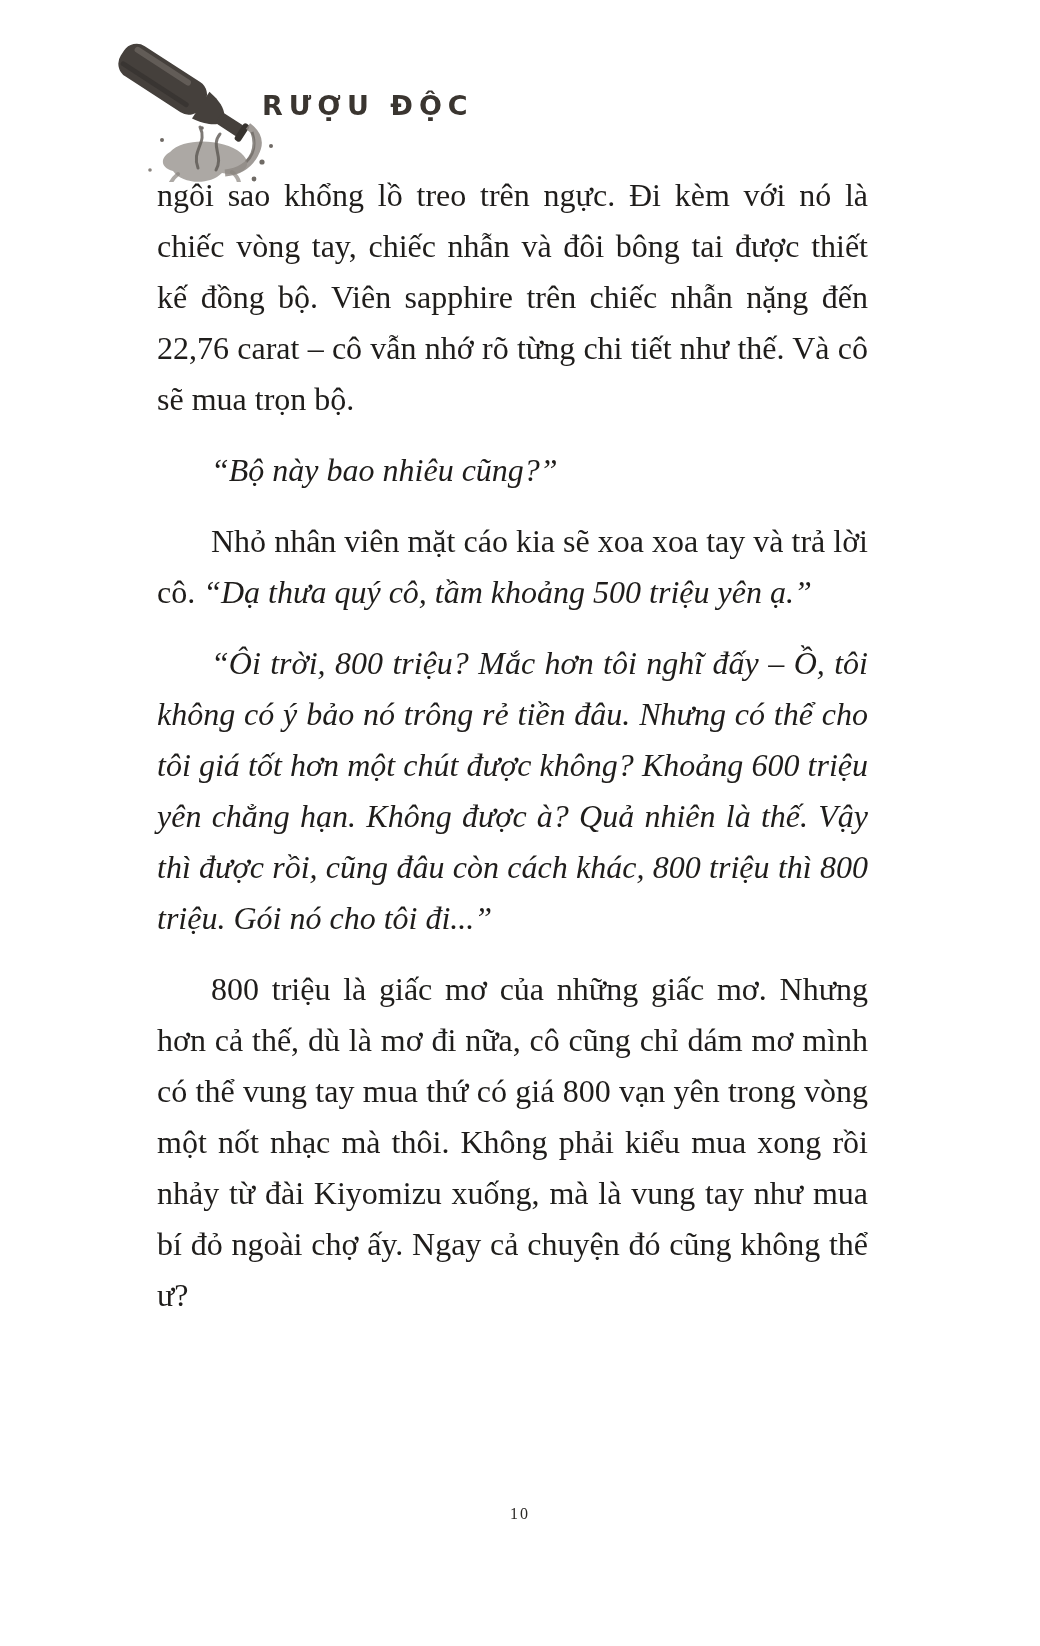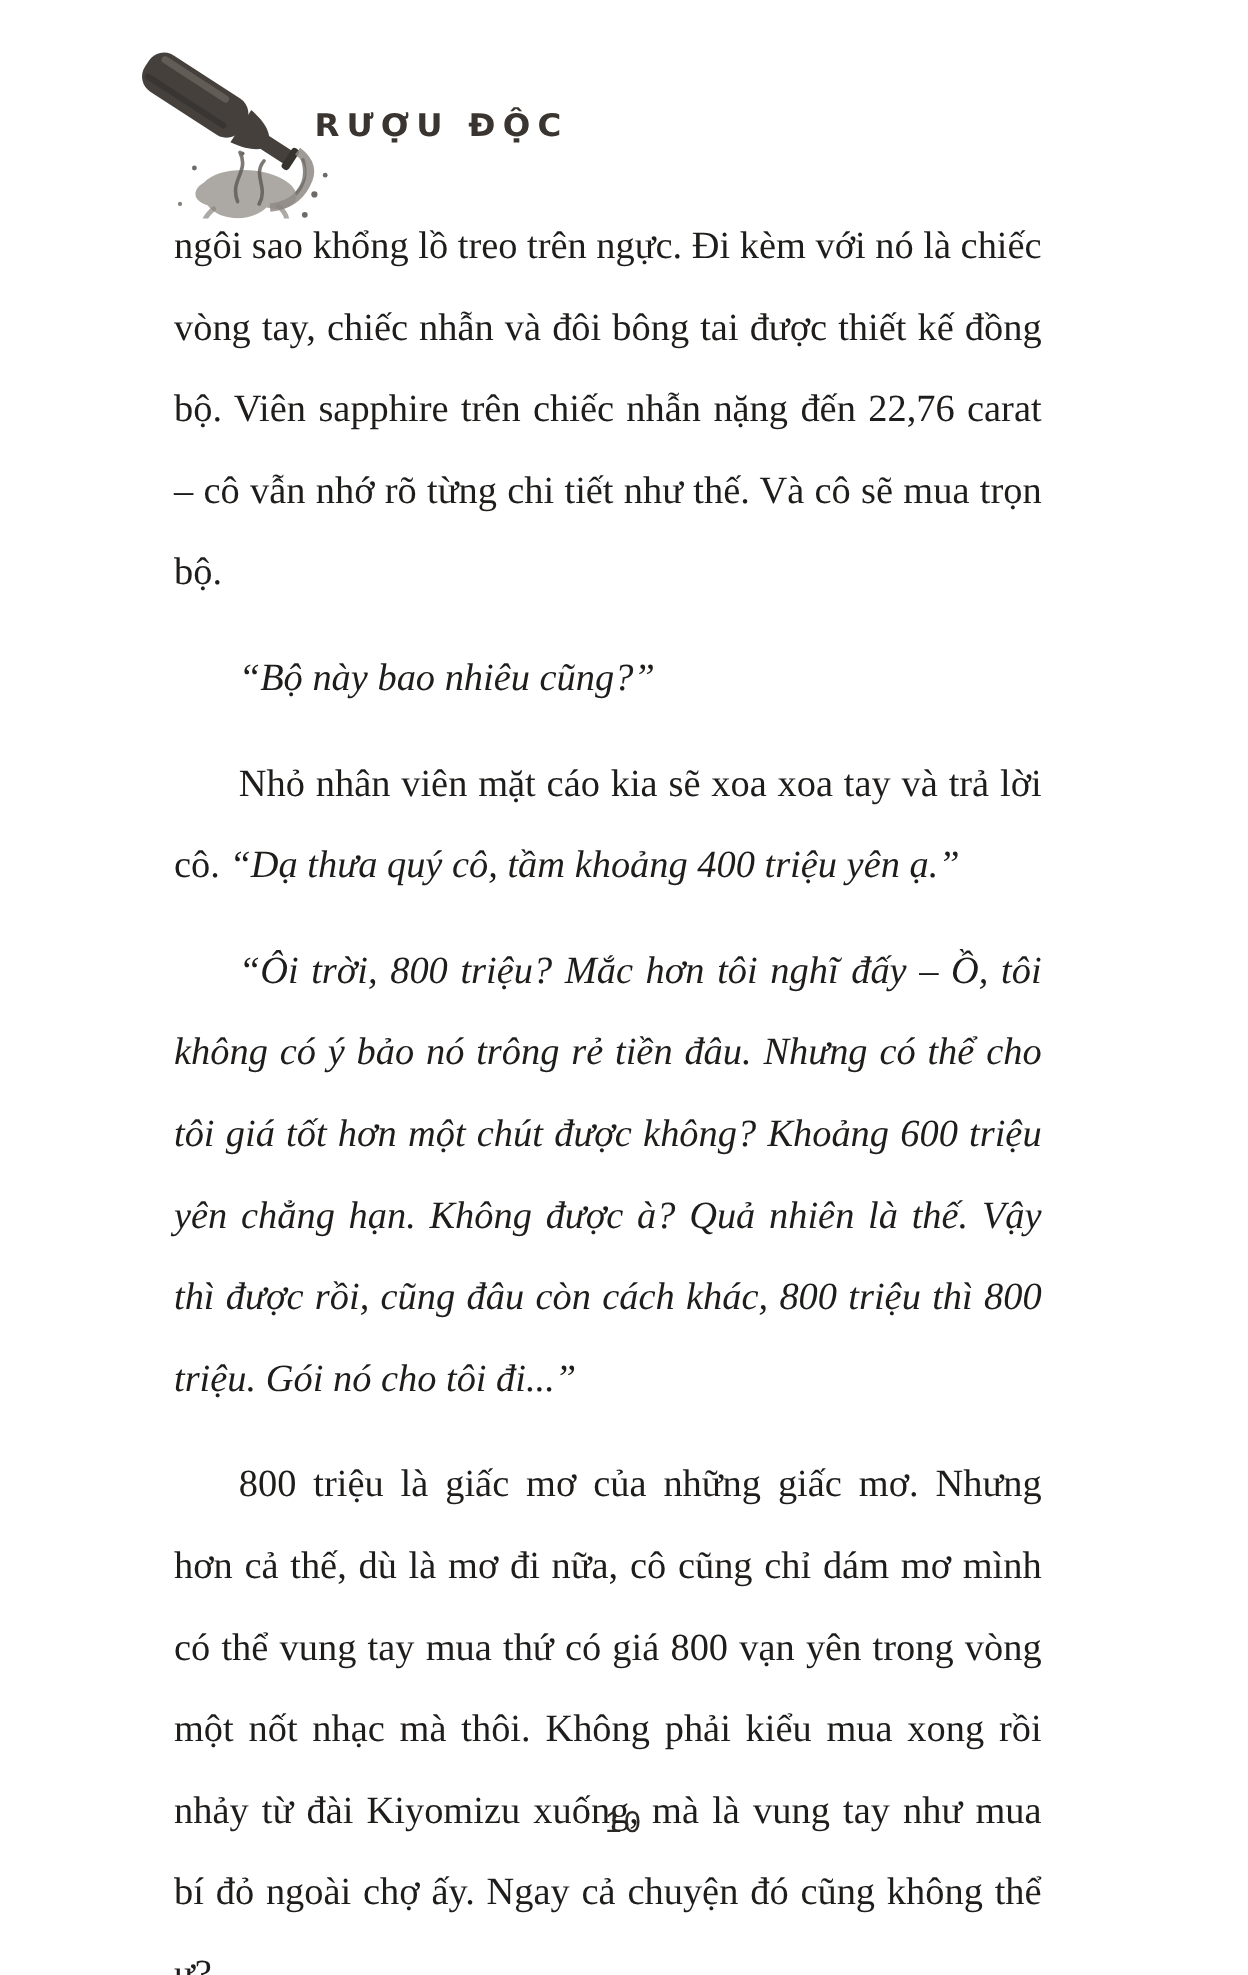--- a/index.html
+++ b/index.html
@@ -48,40 +48,40 @@
 
   
   .text-block {
     position: absolute;
     left: 145px;
     top: 170px;
     width: 723px;
     text-align: justify;
   }
   .para {
-    margin: 0 0 20px 0;
+    margin: 0 0 20px 12px;
     font-size: 32px;
-    line-height: 68px;
+    line-height: 51px;
     text-indent: 54px;
     color: #1f1d1b;
   }
   .para.no-indent { text-indent: 0; }
   .italic { font-style: italic; }
 
   
   .page-footer {
     position: absolute;
     left: 0;
     top: 1505px;
     width: 1040px;
     text-align: center;
   }
   .page-number {
-    font-family: Liberation Sans, sans-serif;
-    font-size: 25px;
+    font-family: Liberation Serif, serif;
+    font-size: 16px;
     letter-spacing: 2px;
     color: #2b2926;
     margin-top: 48px;
   }
 </style>
 </head>
 <body>
 
 <div class="page">
 
@@ -107,21 +107,21 @@
       <circle cx="50" cy="98" r="2" fill="#6f6a65"></circle>
       <circle cx="90" cy="86" r="1.8" fill="#6f6a65"></circle>
       <circle cx="38" cy="128" r="1.8" fill="#8a847f"></circle>
     </svg>
     <div class="chapter-title">RƯỢU ĐỘC</div>
   </header>
 
   <main class="text-block" id="paragraphs">
       <p class="para no-indent"><span>ngôi sao khổng lồ treo trên ngực. Đi kèm với nó là chiếc vòng tay, chiếc nhẫn và đôi bông tai được thiết kế đồng bộ. Viên sapphire trên chiếc nhẫn nặng đến 22,76 carat – cô vẫn nhớ rõ từng chi tiết như thế. Và cô sẽ mua trọn bộ.</span></p>
       <p class="para italic"><span class="italic">“Bộ này bao nhiêu cũng?”</span></p>
-      <p class="para"><span>Nhỏ nhân viên mặt cáo kia sẽ xoa xoa tay và trả lời cô. </span><span class="italic">“Dạ thưa quý cô, tầm khoảng 400 triệu yên ạ.”</span></p>
+      <p class="para"><span>Nhỏ nhân viên mặt cáo kia sẽ xoa xoa tay và trả lời cô. </span><span class="italic">“Dạ thưa quý cô, tầm khoảng 500 triệu yên ạ.”</span></p>
       <p class="para italic"><span class="italic">“Ôi trời, 800 triệu? Mắc hơn tôi nghĩ đấy – Ồ, tôi không có ý bảo nó trông rẻ tiền đâu. Nhưng có thể cho tôi giá tốt hơn một chút được không? Khoảng 600 triệu yên chẳng hạn. Không được à? Quả nhiên là thế. Vậy thì được rồi, cũng đâu còn cách khác, 800 triệu thì 800 triệu. Gói nó cho tôi đi...”</span></p>
       <p class="para"><span>800 triệu là giấc mơ của những giấc mơ. Nhưng hơn cả thế, dù là mơ đi nữa, cô cũng chỉ dám mơ mình có thể vung tay mua thứ có giá 800 vạn yên trong vòng một nốt nhạc mà thôi. Không phải kiểu mua xong rồi nhảy từ đài Kiyomizu xuống, mà là vung tay như mua bí đỏ ngoài chợ ấy. Ngay cả chuyện đó cũng không thể ư?</span></p>
     </main>
 
   <footer class="page-footer">
     <span class="page-number">10</span>
   </footer>
 
 </div>
 

